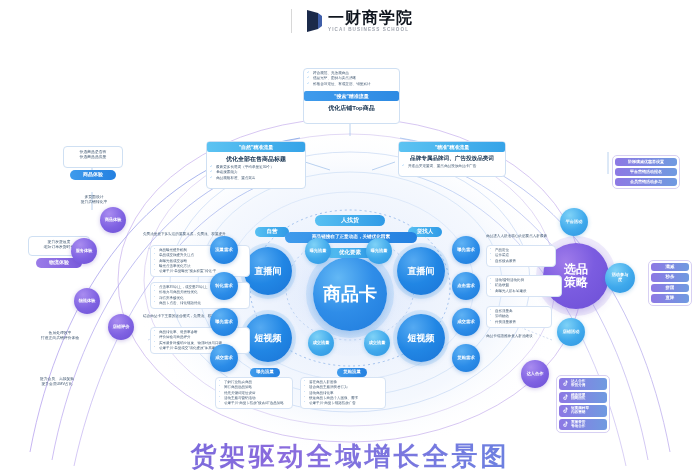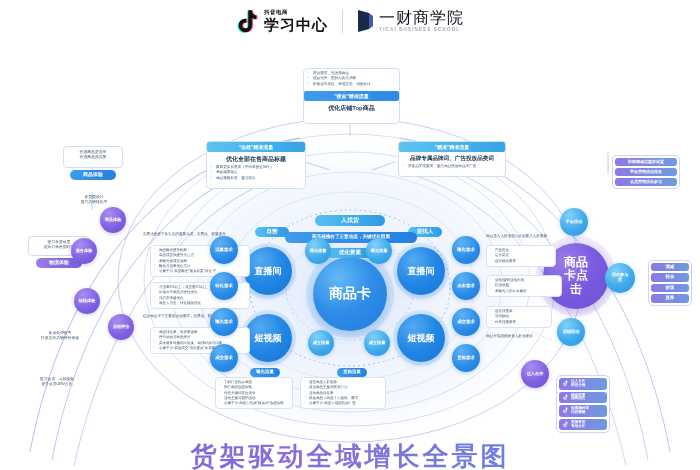--- a/index.html
+++ b/index.html
@@ -22,21 +22,21 @@
   .lg-txt{display:flex;flex-direction:column;line-height:1;}
   .lg-small{
     font-size:5.5px;color:#111;letter-spacing:.5px;font-weight:700;
     margin-bottom:2px;
   }
   .lg-big{font-size:15px;color:#111;font-weight:700;letter-spacing:1px;}
   .divider{width:1px;height:24px;background:#d8d8d8;margin:0 4px;}
   .logo-right{display:flex;align-items:center;gap:5px;}
   .flagmark{width:17px;height:24px;position:relative;}
   .rg-txt{display:flex;flex-direction:column;line-height:1;}
-  .rg-big{font-size:16px;color:#10161f;font-weight:400;letter-spacing:1px;}
+  .rg-big{font-size:16px;color:#10161f;font-weight:700;letter-spacing:1px;}
   .rg-small{
     font-size:4.6px;color:#9fa4ae;letter-spacing:1.1px;margin-top:2px;font-weight:700;
   }
   
   #canvas{position:absolute;left:0;top:42px;width:700px;height:428px;}
   #arcs{position:absolute;left:0;top:0;}
   
   .node{
     position:absolute;border-radius:50%;
     display:flex;align-items:center;justify-content:center;
@@ -136,34 +136,20 @@
     font-size:26px;font-weight:700;letter-spacing:3px;
     background:linear-gradient(90deg,#5e6ad8,#8a6bdd 40%,#6f7fe0 70%,#5a8fe0);
     -webkit-background-clip:text;background-clip:text;color:transparent;
   }
 </style>
 </head>
 <body>
 
 <div id="header">
 
-  <div class="logo-left">
-    <span class="tt-note">
-      <svg width="23" height="25" viewBox="0 0 23 25">
-        <path d="M16.2 1.2h-3.6v15.1a3.05 3.05 0 1 1-3.05-3.05c.3 0 .6.05.88.13V9.7a6.6 6.6 0 0 0-.88-.06A6.65 6.65 0 1 0 16.2 16.3V8.5c1.2.9 2.7 1.44 4.3 1.47V6.35c-2.4-.1-4.3-2.05-4.3-4.5v-.65z" fill="#111"></path>
-        <path d="M14.6 2.2h-3.6v15.1a3.05 3.05 0 1 1-3.05-3.05c.3 0 .6.05.88.13v-3.68a6.6 6.6 0 0 0-.88-.06A6.65 6.65 0 1 0 14.6 17.3V9.5c1.2.9 2.7 1.44 4.3 1.47V7.35c-2.4-.1-4.3-2.05-4.3-4.5V2.2z" fill="#25F4EE" opacity=".85"></path>
-        <path d="M17.1 1.6h-3.6v15.1a3.05 3.05 0 1 1-3.05-3.05c.3 0 .6.05.88.13V10.1a6.6 6.6 0 0 0-.88-.06A6.65 6.65 0 1 0 17.1 16.7V8.9c1.2.9 2.7 1.44 4.3 1.47V6.75c-2.4-.1-4.3-2.05-4.3-4.5V1.6z" fill="#FE2C55" opacity=".8"></path>
-        <path d="M15.85 1.4h-3.6v15.1a3.05 3.05 0 1 1-3.05-3.05c.3 0 .6.05.88.13V9.9a6.6 6.6 0 0 0-.88-.06A6.65 6.65 0 1 0 15.85 16.5V8.7c1.2.9 2.7 1.44 4.3 1.47V6.55c-2.4-.1-4.3-2.05-4.3-4.5V1.4z" fill="#111"></path>
-      </svg>
-    </span>
-    <span class="lg-txt">
-      <span class="lg-small">抖音电商</span>
-      <span class="lg-big">学习中心</span>
-    </span>
-  </div>
 
   <div class="divider"></div>
 
   <div class="logo-right">
     <span class="flagmark">
       <svg width="17" height="24" viewBox="0 0 17 24">
         <path d="M1 1 L12 4 L12 20 L1 23 Z" fill="#1b2a4a"></path>
         <path d="M12 4 L16 7 L16 17 L12 20 Z" fill="#3f5ea8"></path>
       </svg>
     </span>
@@ -223,26 +209,26 @@
     <g stroke="#b9c9e8" stroke-width=".7" stroke-dasharray="2 2" opacity=".9">
       <line x1="148" y1="206" x2="178" y2="218"></line>
       <line x1="148" y1="298" x2="178" y2="286"></line>
       <line x1="552" y1="206" x2="522" y2="218"></line>
       <line x1="552" y1="298" x2="522" y2="286"></line>
     </g>
   </svg>
 
   <div class="ring soft" style="left:288px;top:190px;width:124px;height:124px;"></div>
 
-  <div class="node hub-blue" style="left:313px;top:215px;width:74px;height:74px;font-size:14px;">商品卡</div>
+  <div class="node hub-blue" style="left:313px;top:215px;width:74px;height:74px;font-size:18px;">商品卡</div>
 
 
 
   <div class="node hub-purple" style="left:543px;top:201px;width:66px;height:66px;font-size:12px;">
-    <span style="width:34px;">商品卡点击</span>
+    <span style="width:34px;">选品策略</span>
   </div>
 
   <div class="node blue" style="left:244px;top:205px;width:48px;height:48px;font-size:9px;">直播间</div>
   <div class="node blue" style="left:244px;top:272px;width:48px;height:48px;font-size:9px;">短视频</div>
 
   <div class="node blue" style="left:397px;top:205px;width:48px;height:48px;font-size:9px;">直播间</div>
   <div class="node blue" style="left:397px;top:272px;width:48px;height:48px;font-size:9px;">短视频</div>
 
   <div class="pill cyan" style="left:315px;top:173px;width:70px;height:11px;font-size:6px;">人找货</div>
   <div class="pill cyan" style="left:255px;top:185px;width:34px;height:10px;font-size:5.5px;">自营</div>

